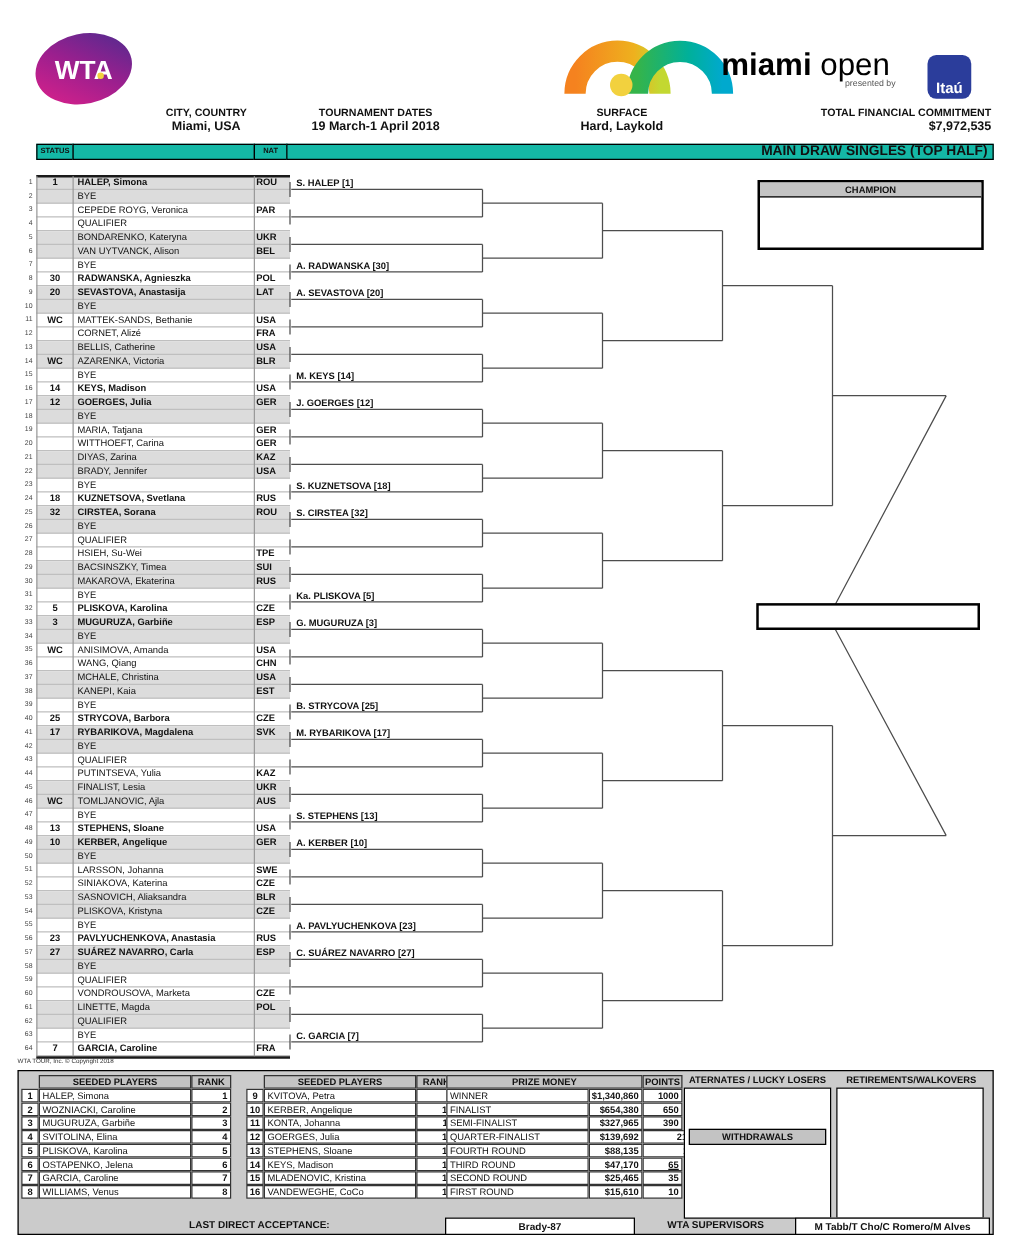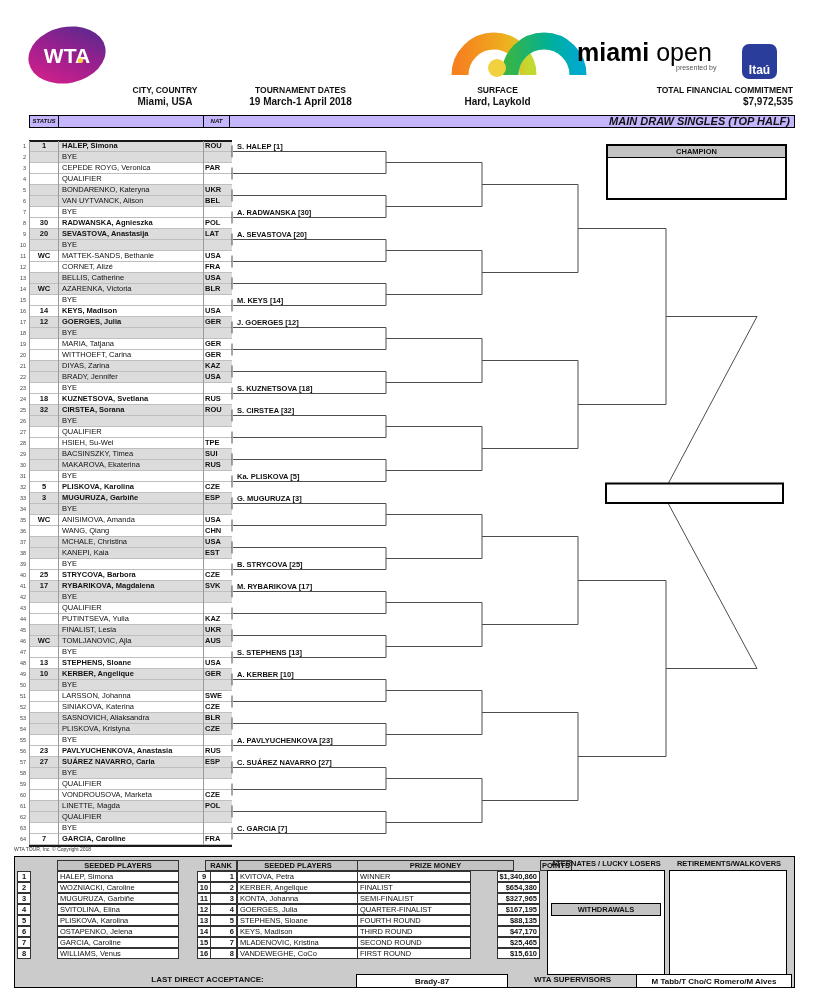--- a/index.html
+++ b/index.html
@@ -2,21 +2,21 @@
 <html><head>
 <meta charset="utf-8">
 <style>
   html,body{margin:0;padding:0;background:#fff;}
   #page{position:relative;width:814px;height:989px;background:#fff;overflow:hidden;
         font-family:"Liberation Sans",sans-serif;color:#111;}
   .abs{position:absolute;}
   
   .info-label{font-size:8.5px;font-weight:bold;text-align:center;white-space:nowrap;}
   .info-value{font-size:10px;font-weight:bold;text-align:center;white-space:nowrap;}
-  .hdr-box{position:absolute;top:115px;height:13px;background:#c4b5fd;border:1px solid #000;box-sizing:border-box;font-style:italic;}
+  .hdr-box{position:absolute;top:115px;height:13px;background:#14b8a6;border:1px solid #000;box-sizing:border-box;}
   .hdr-small{font-size:6px;font-weight:bold;text-align:center;line-height:11px;}
   #main-title{font-size:11px;font-weight:bold;text-align:right;line-height:11px;padding-right:4px;}
   
   #rows-layer{position:absolute;left:0;top:0;}
   .drow{position:absolute;left:29px;width:203px;height:11px;box-sizing:border-box;
         border-bottom:1px solid #bfbfbf;font-size:7.5px;line-height:10px;white-space:nowrap;}
   .drow.shade{background:#dcdcdc;}
   .drow span{position:absolute;top:0;height:11px;}
   .st{left:0;width:30px;text-align:center;font-weight:bold;}
   .nm{left:33px;width:140px;overflow:hidden;}
@@ -31,21 +31,21 @@
   
   #champion{position:absolute;left:606px;top:144px;width:177px;border:2px solid #000;background:#fff;}
   #champion .chead{background:#c3c3c3;border-bottom:1px solid #000;font-size:7.5px;font-weight:bold;
                    text-align:center;line-height:11px;height:11px;}
   #champion .cbody{height:40px;}
   
   #footer-copy{position:absolute;left:14px;top:846px;font-size:5px;color:#333;}
   #bottom-section{position:absolute;left:14px;top:856px;width:781px;height:132px;background:#cbcbcb;
                   border:1px solid #000;box-sizing:border-box;}
   .ftable{position:absolute;font-size:7.5px;}
-  .frow{display:flex;height:11px;line-height:10px;gap:26px;}
+  .frow{display:flex;height:11px;line-height:10px;}
   .fcell{box-sizing:border-box;border:0.5px solid #333;background:#fff;overflow:hidden;white-space:nowrap;}
   .fhead{background:#c3c3c3;font-weight:bold;text-align:center;}
   .fnum{font-weight:bold;text-align:center;}
   .frank{font-weight:bold;text-align:right;padding-right:2px;}
   .fname{padding-left:2px;}
   .fbold{font-weight:normal;padding-left:2px;}
   .famt{font-weight:bold;text-align:right;padding-right:2px;}
   .box-label{position:absolute;font-size:7.5px;font-weight:bold;text-align:center;white-space:nowrap;}
   .white-box{position:absolute;background:#fff;border:1px solid #000;box-sizing:border-box;}
   .gray-bar{position:absolute;background:#c3c3c3;border:1px solid #000;box-sizing:border-box;
@@ -647,21 +647,21 @@
           <div class="fcell famt" style="width: 43px;">$654,380</div>
           <div class="fcell famt" style="width: 32px;">650</div>
         </div>
         <div class="frow">
           <div class="fcell fbold" style="width: 114px;">SEMI-FINALIST</div>
           <div class="fcell famt" style="width: 43px;">$327,965</div>
           <div class="fcell famt" style="width: 32px;">390</div>
         </div>
         <div class="frow">
           <div class="fcell fbold" style="width: 114px;">QUARTER-FINALIST</div>
-          <div class="fcell famt" style="width: 43px;">$167,195</div>
+          <div class="fcell famt" style="width: 43px;">$139,692</div>
           <div class="fcell famt" style="width: 43px;">215</div>
         </div>
         <div class="frow">
           <div class="fcell fbold" style="width: 114px;">FOURTH ROUND</div>
           <div class="fcell famt" style="width: 43px;">$88,135</div>
           <div class="fcell famt" style="width: 48px; text-align: right;">120</div>
         </div>
         <div class="frow">
           <div class="fcell fbold" style="width: 114px;">THIRD ROUND</div>
           <div class="fcell famt" style="width: 43px;">$47,170</div>

